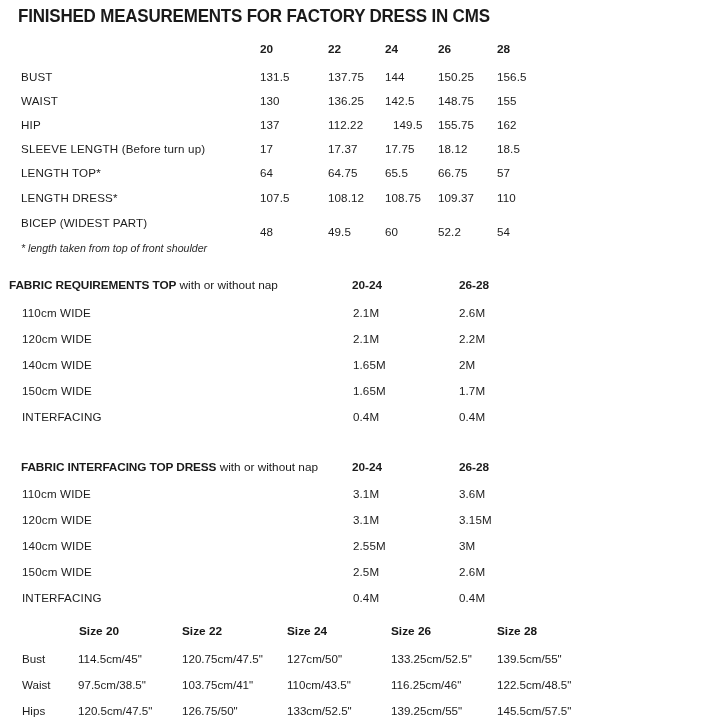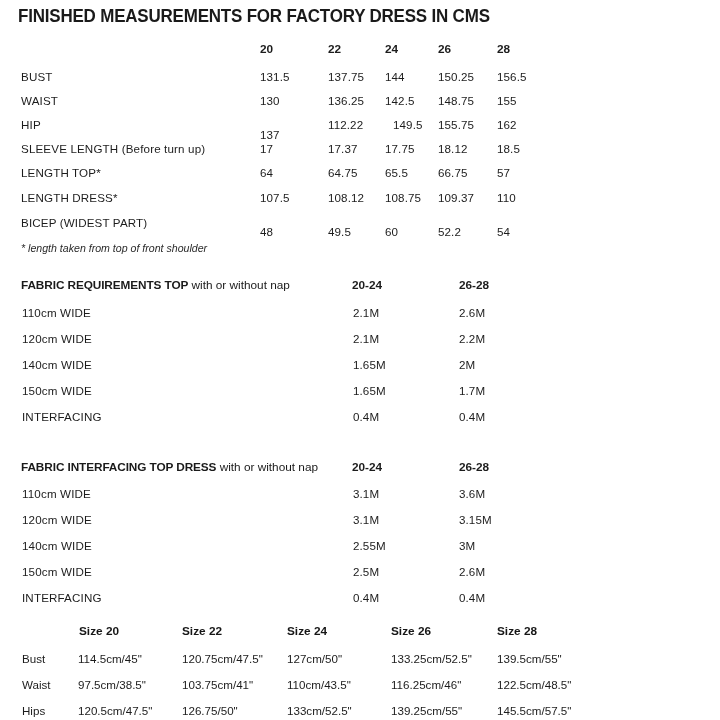--- a/index.html
+++ b/index.html
@@ -123,21 +123,21 @@
     <div class="cell num" style="left:497px; top:71px;">156.5</div>
 
     <div class="cell lbl" style="left:21px; top:95px;">WAIST</div>
     <div class="cell num" style="left:260px; top:95px;">130</div>
     <div class="cell num" style="left:328px; top:95px;">136.25</div>
     <div class="cell num" style="left:385px; top:95px;">142.5</div>
     <div class="cell num" style="left:438px; top:95px;">148.75</div>
     <div class="cell num" style="left:497px; top:95px;">155</div>
 
     <div class="cell lbl" style="left:21px; top:119px;">HIP</div>
-    <div class="cell num" style="left:260px; top:119px;margin-top:10px;">137</div>
+    <div class="cell num" style="left:260px; top:119px;">137</div>
     <div class="cell num" style="left:328px; top:119px;">112.22</div>
     <div class="cell num" style="left:385px; top:119px;margin-left:8px;">149.5</div>
     <div class="cell num" style="left:438px; top:119px;">155.75</div>
     <div class="cell num" style="left:497px; top:119px;">162</div>
 
     <div class="cell lbl" style="left:21px; top:143px;">SLEEVE LENGTH (Before turn up)</div>
     <div class="cell num" style="left:260px; top:143px;">17</div>
     <div class="cell num" style="left:328px; top:143px;">17.37</div>
     <div class="cell num" style="left:385px; top:143px;">17.75</div>
     <div class="cell num" style="left:438px; top:143px;">18.12</div>
@@ -161,21 +161,21 @@
     <div class="cell num" style="left:260px; top:226px;">48</div>
     <div class="cell num" style="left:328px; top:226px;">49.5</div>
     <div class="cell num" style="left:385px; top:226px;">60</div>
     <div class="cell num" style="left:438px; top:226px;">52.2</div>
     <div class="cell num" style="left:497px; top:226px;">54</div>
 
     <div class="cell note" style="left:21px; top:243px;">* length taken from top of front shoulder</div>
   </div>
 
   <div>
-    <div class="sec-head" style="left:21px; top:280px;text-align:right;">
+    <div class="sec-head" style="left:9px; top:280px;text-align:right;">
       <span class="strong">FABRIC REQUIREMENTS TOP</span><span class="light"> with or without nap</span>
     </div>
     <div class="cell hdr" style="left:352px; top:280px;">20-24</div>
     <div class="cell hdr" style="left:459px; top:280px;">26-28</div>
 
     <div class="cell lbl" style="left:22px; top:307px;">110cm WIDE</div>
     <div class="cell num" style="left:353px; top:307px;">2.1M</div>
     <div class="cell num" style="left:459px; top:307px;">2.6M</div>
 
     <div class="cell lbl" style="left:22px; top:333px;">120cm WIDE</div>

